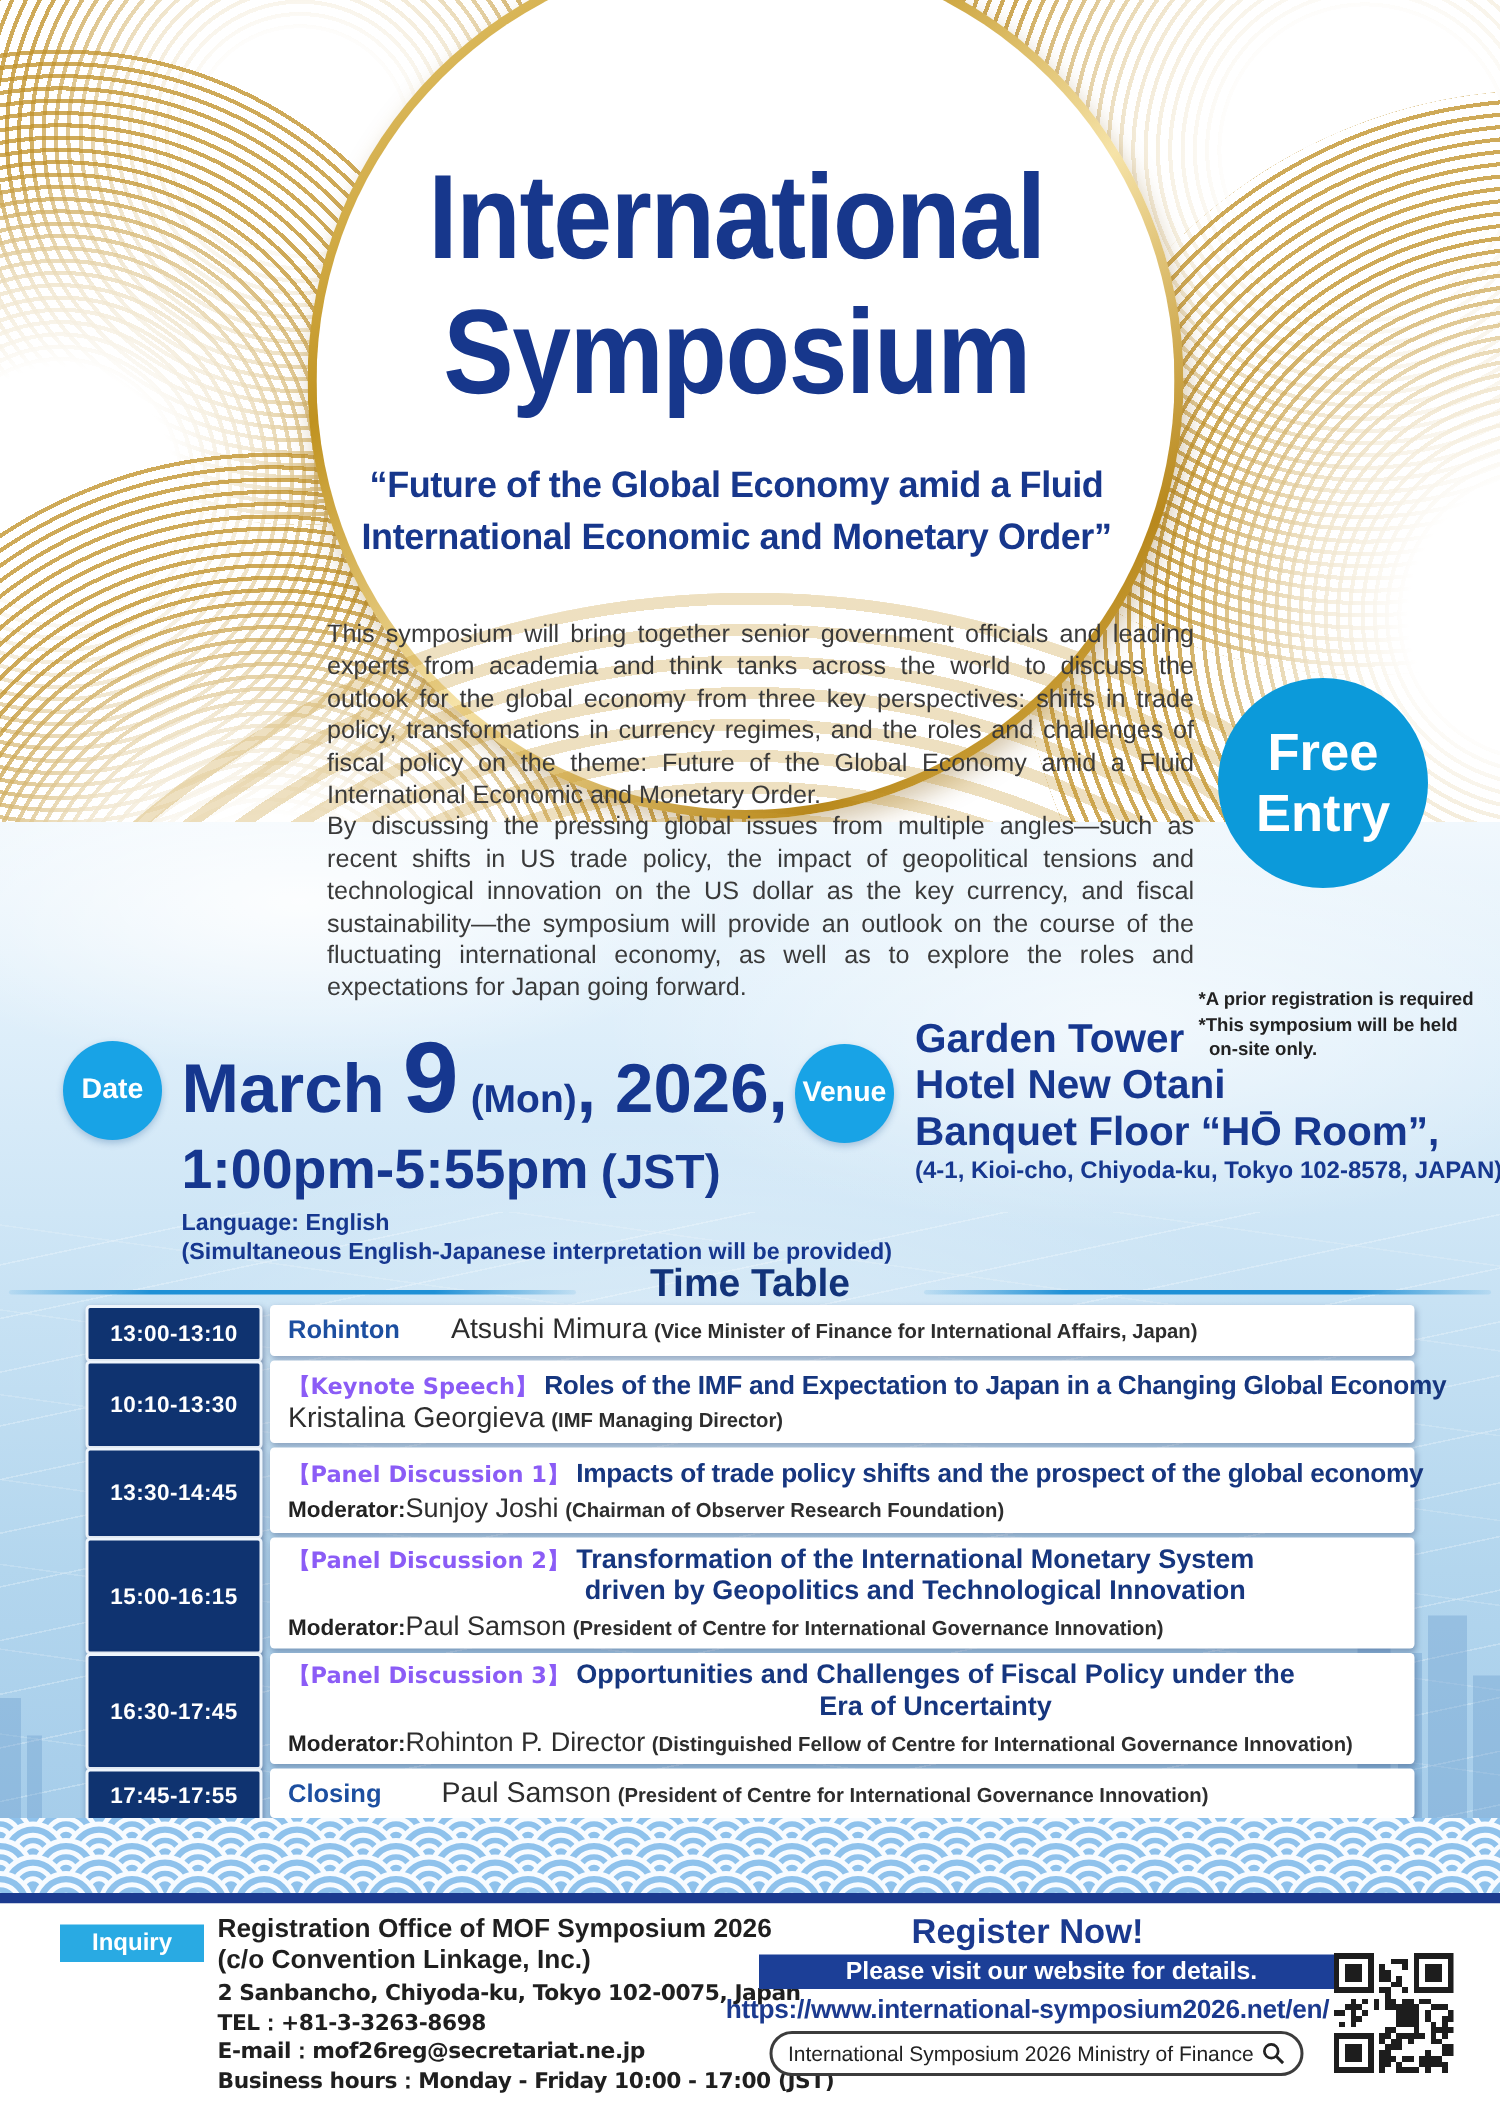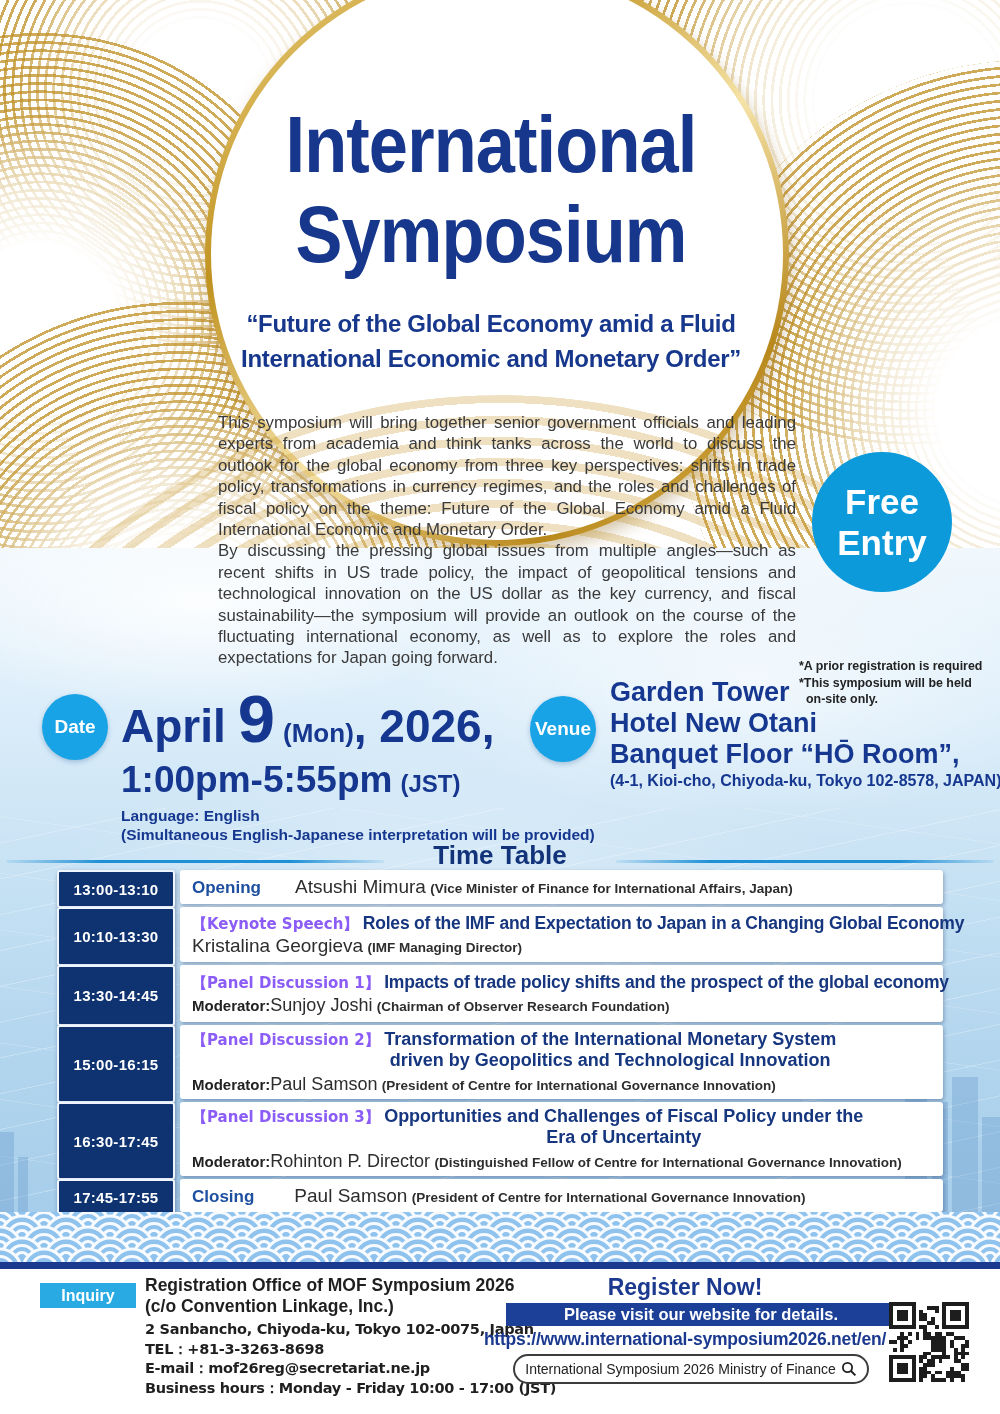--- a/index.html
+++ b/index.html
@@ -121,21 +121,21 @@
   .badge{position:absolute;border-radius:50%;background:#18a3e6;color:#fff;font-weight:bold;
       display:flex;align-items:center;justify-content:center;z-index:6;
       box-shadow:0 2px 5px rgba(30,90,150,.3);}
   .dv{position:absolute;color:#16378f;z-index:6;}
   .date-line1{display:flex;align-items:baseline;font-weight:bold;white-space:nowrap;}
   .d-month{font-size:46px;}
   .d-day{font-size:67px;margin-left:12px;}
   .d-week{font-size:26px;margin-left:8px;}
   .d-year{font-size:46px;}
   .date-line2{font-weight:bold;font-size:37px;margin-top:2px;display:flex;align-items:baseline;}
-  .d-tz{font-size:24px;margin-left:8px;}
+  .d-tz{font-size:32px;margin-left:8px;}
   .d-lang{font-weight:bold;font-size:15.5px;line-height:18.5px;margin-top:6px;}
   .v-line{font-weight:bold;font-size:27px;line-height:31px;white-space:nowrap;}
   .v-addr{font-weight:bold;font-size:16px;margin-top:2px;white-space:nowrap;}
 </style>
 </head>
 <body>
 
 <div class="poster">
 
   <div class="sky">
@@ -183,21 +183,21 @@
     <div>*A prior registration is required</div>
     <div>*This symposium will be held</div>
     <div class="indent">on-site only.</div>
   </div>
 
   <div class="badge" style="left:42px;top:694px;width:66px;height:66px;font-size:19px;">
       <span>Date</span>
     </div>
   <div class="dv" style="left:121px;top:680px;">
     <div class="date-line1">
-      <span class="d-month">April</span>
+      <span class="d-month">March</span>
       <span class="d-day">9</span>
       <span class="d-week">(Mon)</span>
       <span class="d-year">, 2026,</span>
     </div>
     <div class="date-line2">
       <span>1:00pm-5:55pm</span>
       <span class="d-tz">(JST)</span>
     </div>
     <div class="d-lang">
       <div>Language: English</div>
@@ -216,21 +216,21 @@
   </div>
 
   <div class="tt">
     <div class="tt-line l"></div>
     <div class="tt-line r"></div>
     <div class="tt-title">Time Table</div>
 
     <div class="row-time" style="top:870px;height:34px;">13:00-13:10</div>
     <div class="row-body" style="top:870px;height:34px;">
       <div class="inline">
-        <span class="lbl" style="margin-right:34px;">Opening</span>
+        <span class="lbl" style="margin-right:34px;">Rohinton</span>
         <span class="name">Atsushi Mimura</span>&nbsp;
         <span class="role">(Vice Minister of Finance for International Affairs, Japan)</span>
       </div>
     </div>
 
     <div class="row-time" style="top:907px;height:55px;">10:10-13:30</div>
     <div class="row-body" style="top:907px;height:55px;">
       <div class="inline">
         <span class="bracket cjk">【Keynote Speech】</span>&nbsp;
         <span class="rtitle">Roles of the IMF and Expectation to Japan in a Changing Global Economy</span>

